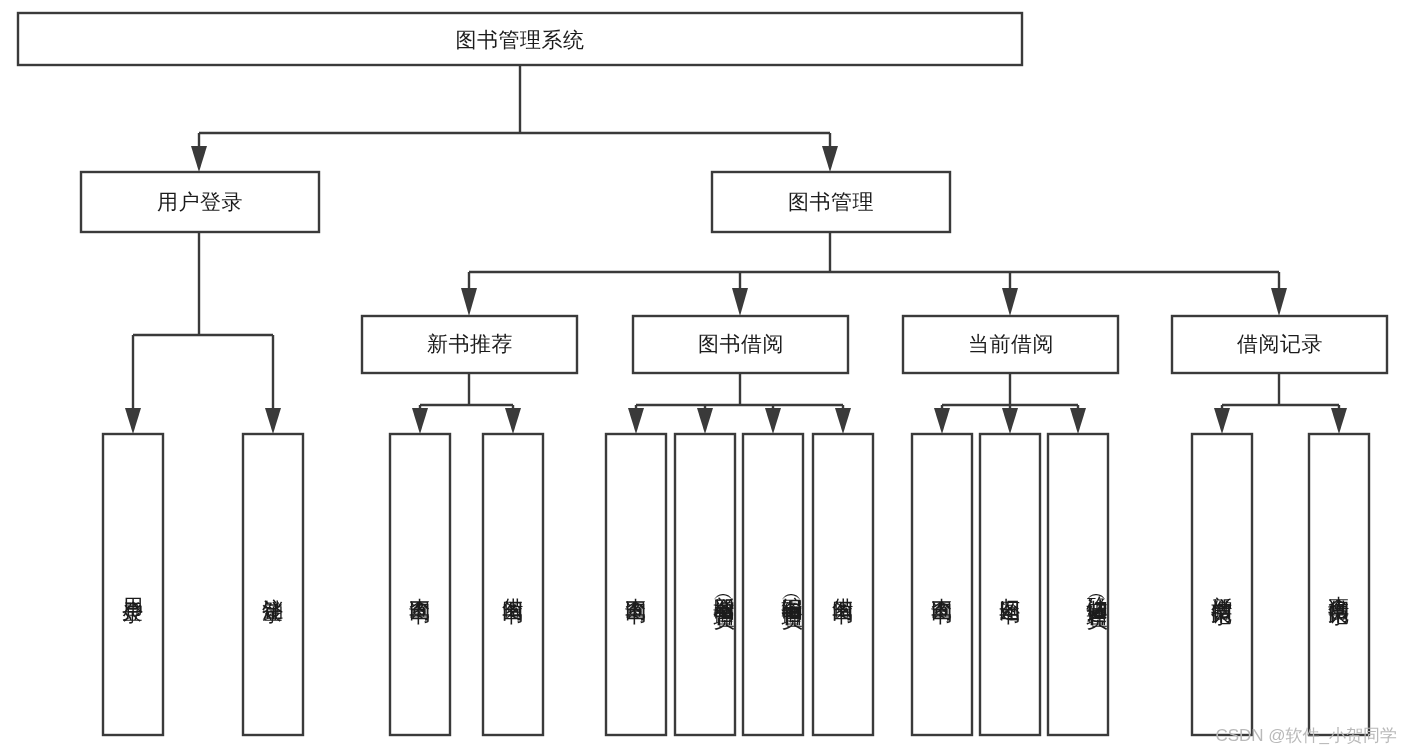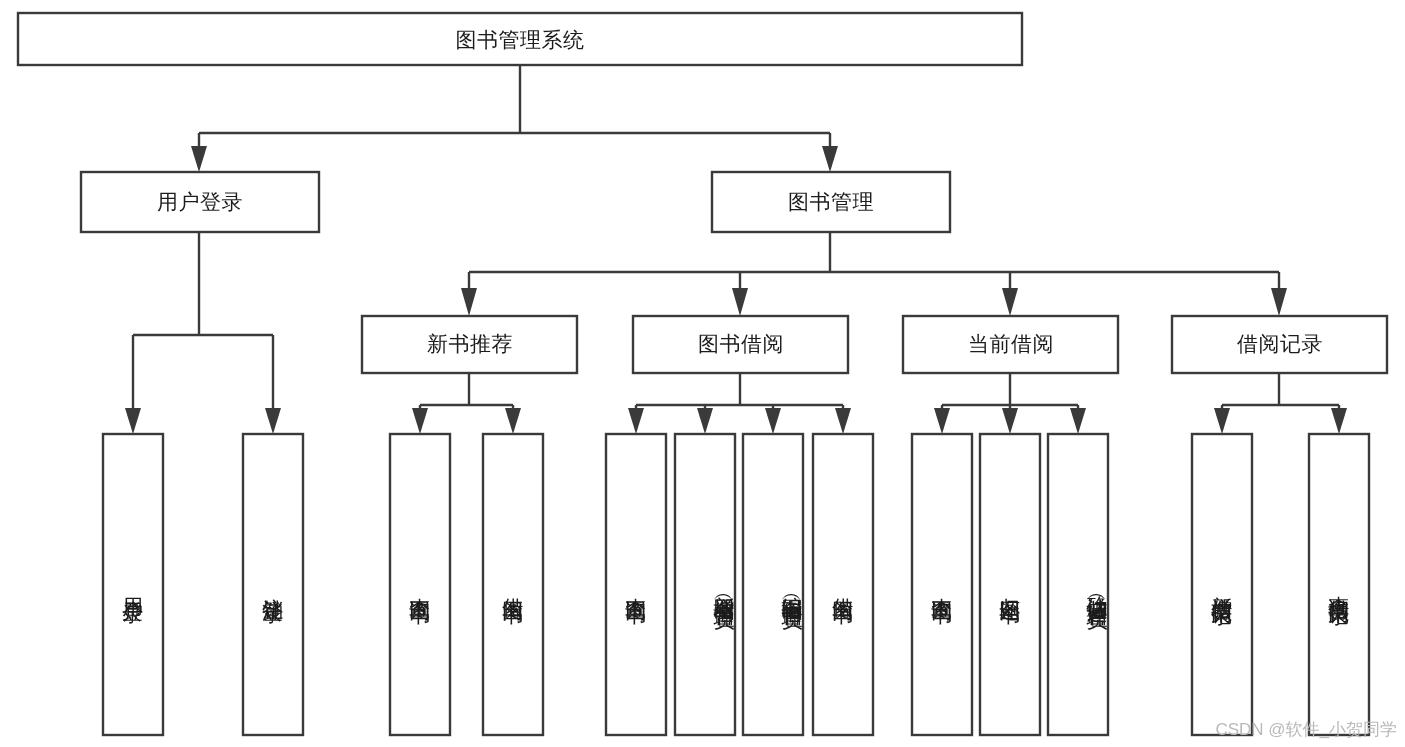--- a/index.html
+++ b/index.html
@@ -60,21 +60,21 @@
     line-height: 1.02;
     letter-spacing: 2px;
     white-space: nowrap;
     text-align: center;
     pointer-events: none;
     user-select: none;
   }
   .watermark {
     position: absolute;
     right: 8px;
-    bottom: 6px;
+    bottom: 0;
     font-family: "Liberation Sans", "DejaVu Sans", sans-serif;
     font-size: 17px;
     color: #b9b9b9;
     white-space: nowrap;
     user-select: none;
   }
 </style>
 </head>
 <body>
 

